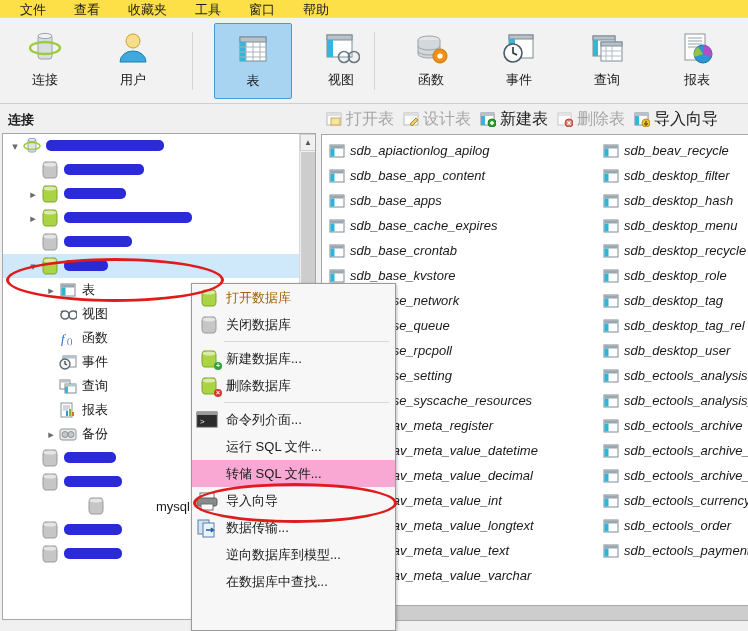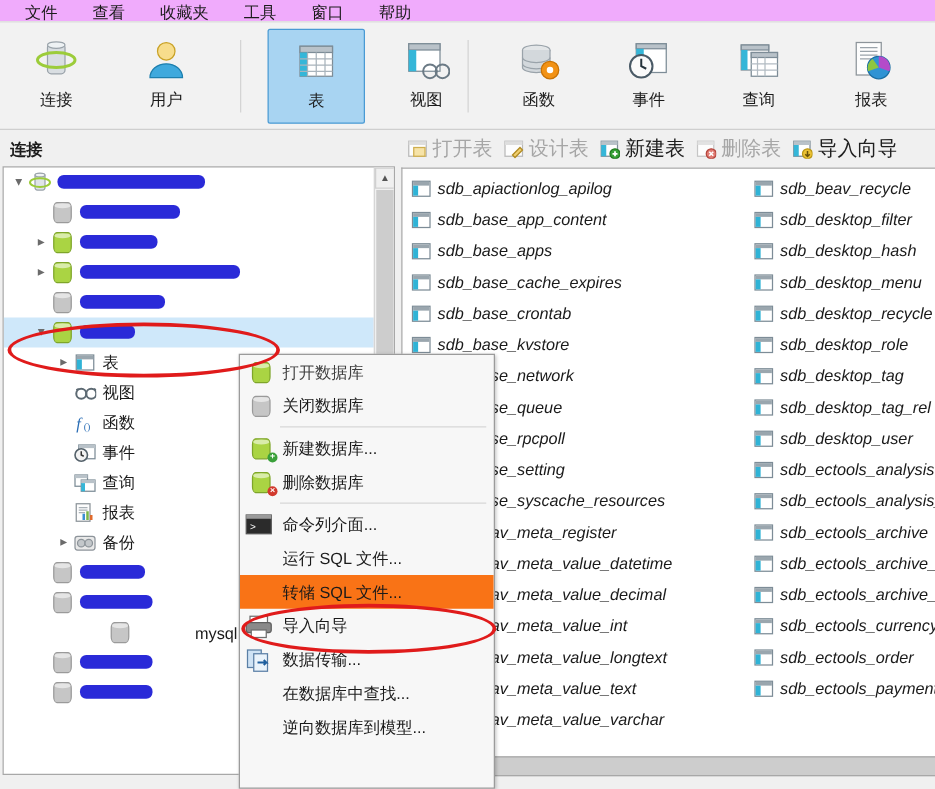--- a/index.html
+++ b/index.html
@@ -5,21 +5,21 @@
   html,body{margin:0;padding:0;}
   body{
     width:748px;height:631px;overflow:hidden;
     font-family:"Liberation Sans","DejaVu Sans",sans-serif;
     font-size:12px;color:#000;background:#f0f0f0;
     -webkit-font-smoothing:none;
   }
   #app{position:relative;width:748px;height:631px;background:#f0f0f0;}
 
   
-  .menubar{position:absolute;left:0;top:0;width:748px;height:17px;background:#f0abfc;
+  .menubar{position:absolute;left:0;top:0;width:748px;height:17px;background:#fde047;
            display:flex;align-items:flex-end;padding-left:6px;box-sizing:border-box;
            overflow:hidden;}
   .menubar .mi{font-size:13px;color:#1c1c1c;padding:0 14px;line-height:15px;
                white-space:nowrap;}
 
   
   .toolbar{position:absolute;left:0;top:17px;width:748px;height:87px;
            background:#f2f2f2;border-top:1px solid #dcdcdc;
            border-bottom:1px solid #cfcfcf;box-sizing:border-box;}
   .tbitem{position:absolute;top:5px;width:78px;height:76px;
@@ -77,24 +77,24 @@
   .tbl-item .tn{font-size:13px;color:#1a1a1a;}
   .hscroll{position:absolute;left:322px;bottom:10px;width:426px;height:16px;
            background:#cdcdcd;border:1px solid #a8a8a8;border-right:none;box-sizing:border-box;}
 
   
   .ctxmenu{position:absolute;left:191px;top:283px;width:205px;height:348px;
            background:#f7f7f7;border:1px solid #9b9b9b;box-sizing:border-box;
            overflow:hidden;box-shadow:1px 1px 3px rgba(0,0,0,.25);}
   .cmi{height:27px;display:flex;align-items:center;box-sizing:border-box;padding-left:4px;
        white-space:nowrap;}
-  .cmi.hl{background:#f97316;}
+  .cmi.hl{background:#f9a8d4;}
   .cmi .cicon{width:26px;height:22px;flex:0 0 26px;margin-right:4px;position:relative;}
   .cmi .clabel{font-size:13px;color:#1a1a1a;}
-  .cmi.dis .clabel{color:#404040;}
+  .cmi.dis .clabel{color:#a16207;}
   .cmsep{height:1px;margin:3px 6px 3px 32px;background:#d8d8d8;}
 
   
   .ellipse{position:absolute;border:3px solid #e01b1b;border-radius:50%;
            pointer-events:none;background:transparent;}
 
   
   .db-cyl{position:absolute;left:50%;top:50%;transform:translate(-50%,-50%);
           width:13px;height:15px;border-radius:3px/5px;}
   .db-cyl:before{content:"";position:absolute;left:0;top:0;width:100%;height:4px;
@@ -694,24 +694,24 @@
       <div class="cmi">
         <span class="cicon"><svg width="22" height="22" viewBox="0 0 22 22" xmlns="http://www.w3.org/2000/svg">
             <rect x="2" y="3" width="11" height="14" fill="#cfe3f5" stroke="#5a7fa5"></rect>
             <rect x="7" y="6" width="11" height="14" fill="#eaf3fb" stroke="#5a7fa5"></rect>
             <path d="M10,13h7l-2,-2 M17,13l-2,2" stroke="#1f5f9e" stroke-width="1.6" fill="none"></path>
           </svg></span>
         <span class="clabel">数据传输...</span>
       </div>
       <div class="cmi">
         <span class="cicon"></span>
+        <span class="clabel">逆向数据库到模型...</span>
+      </div>
+      <div class="cmi">
+        <span class="cicon"></span>
         <span class="clabel">在数据库中查找...</span>
-      </div>
-      <div class="cmi">
-        <span class="cicon"></span>
-        <span class="clabel">逆向数据库到模型...</span>
       </div>
     </div>
 
   <div class="ellipse" style="left:6px;top:258px;width:212px;height:38px;"></div>
   <div class="ellipse" style="left:193px;top:483px;width:198px;height:34px;"></div>
 
 </div>
 
 </body></html>

